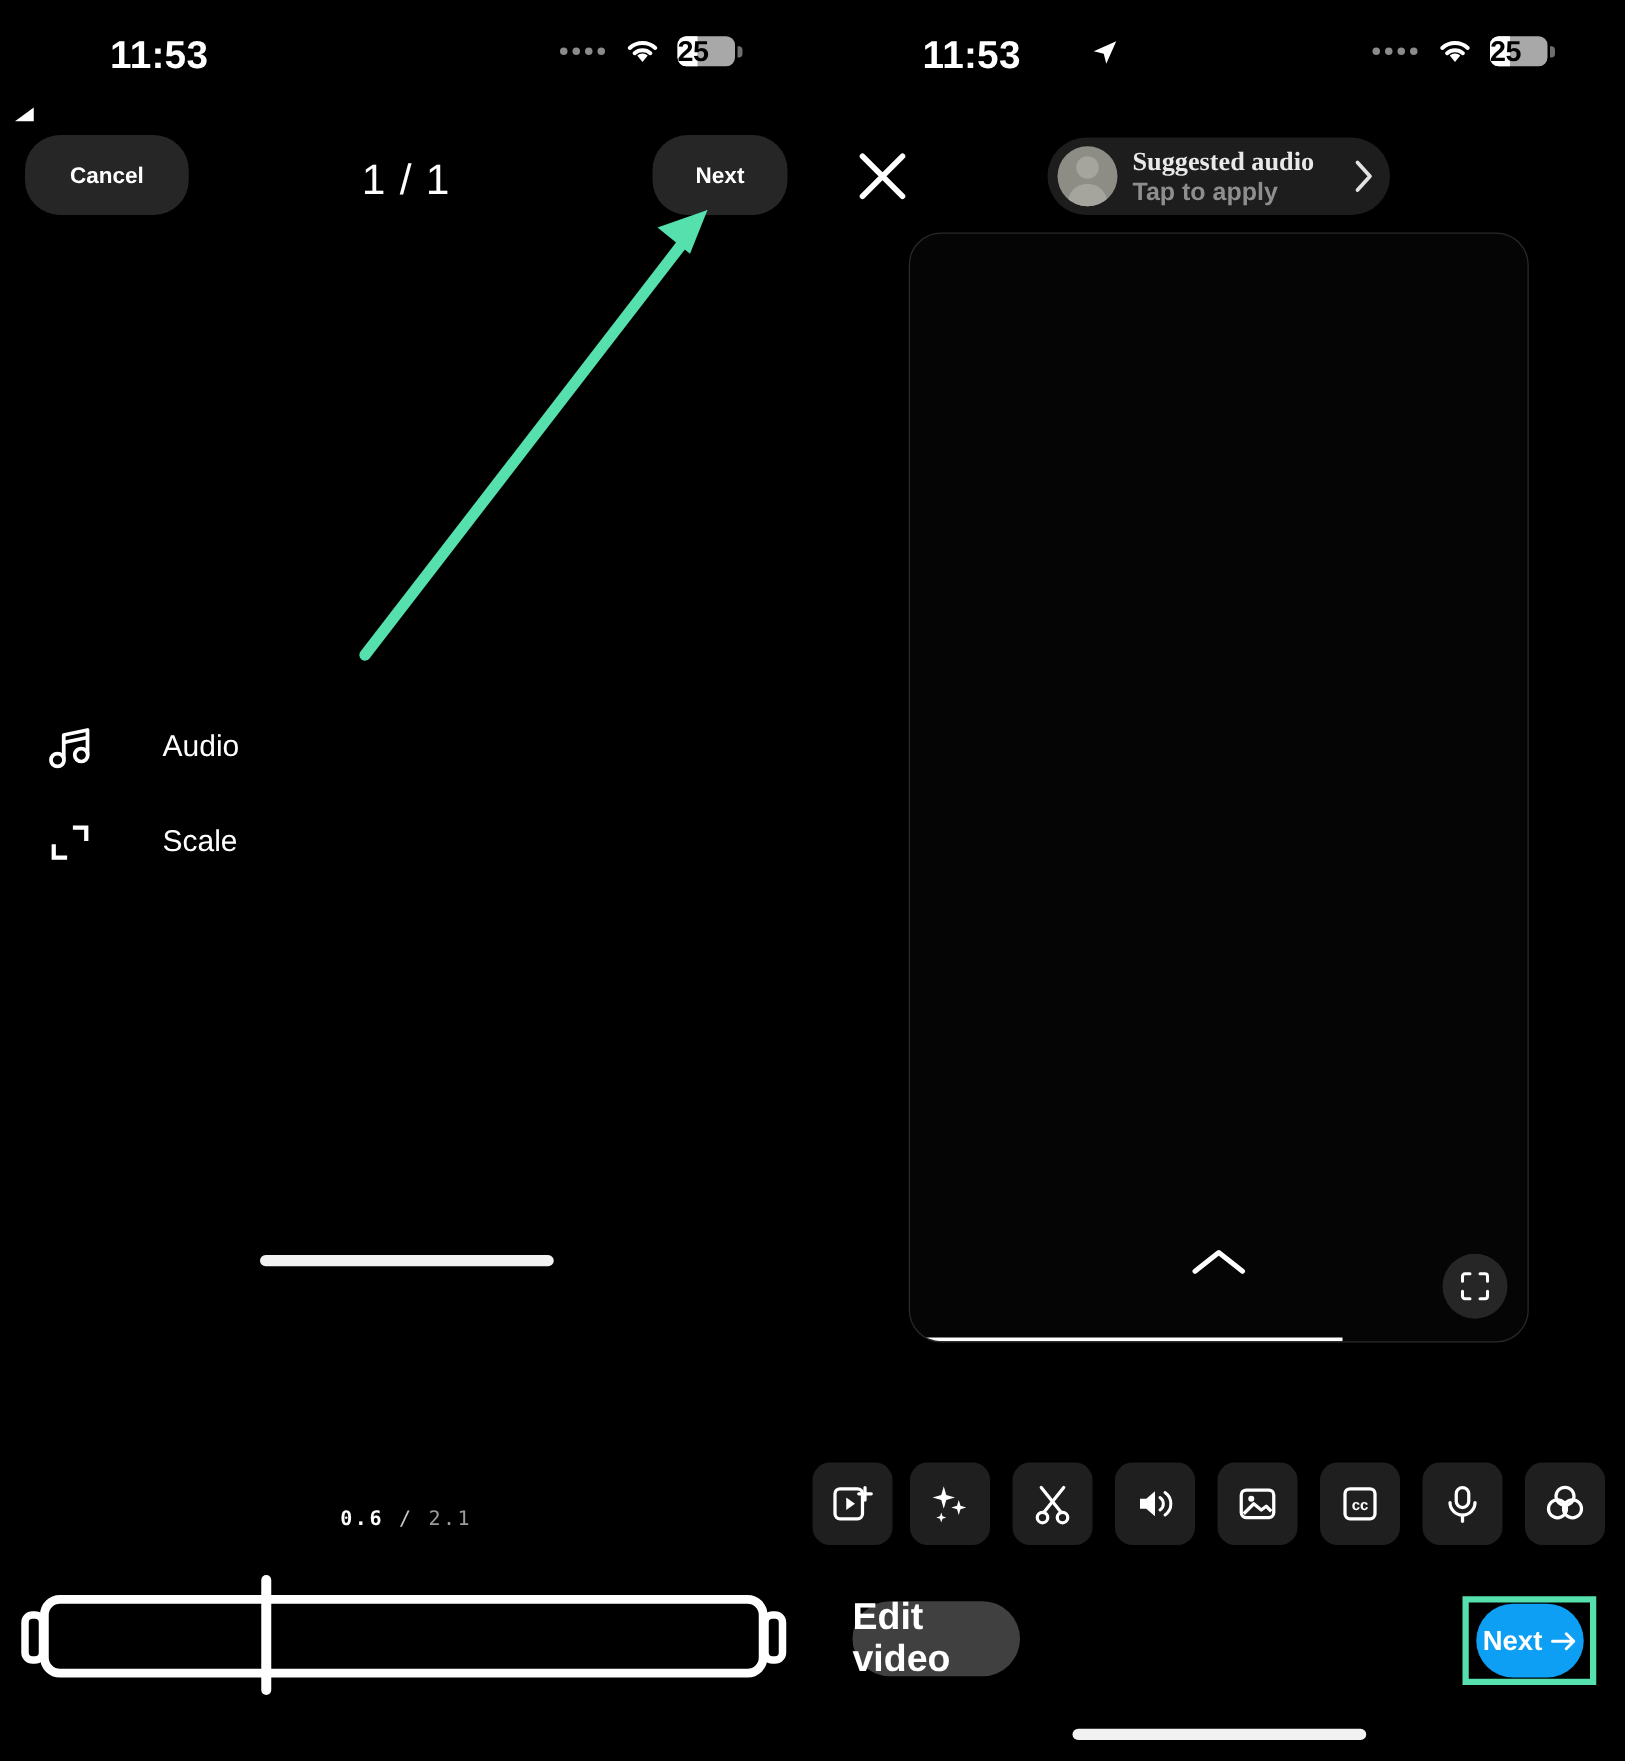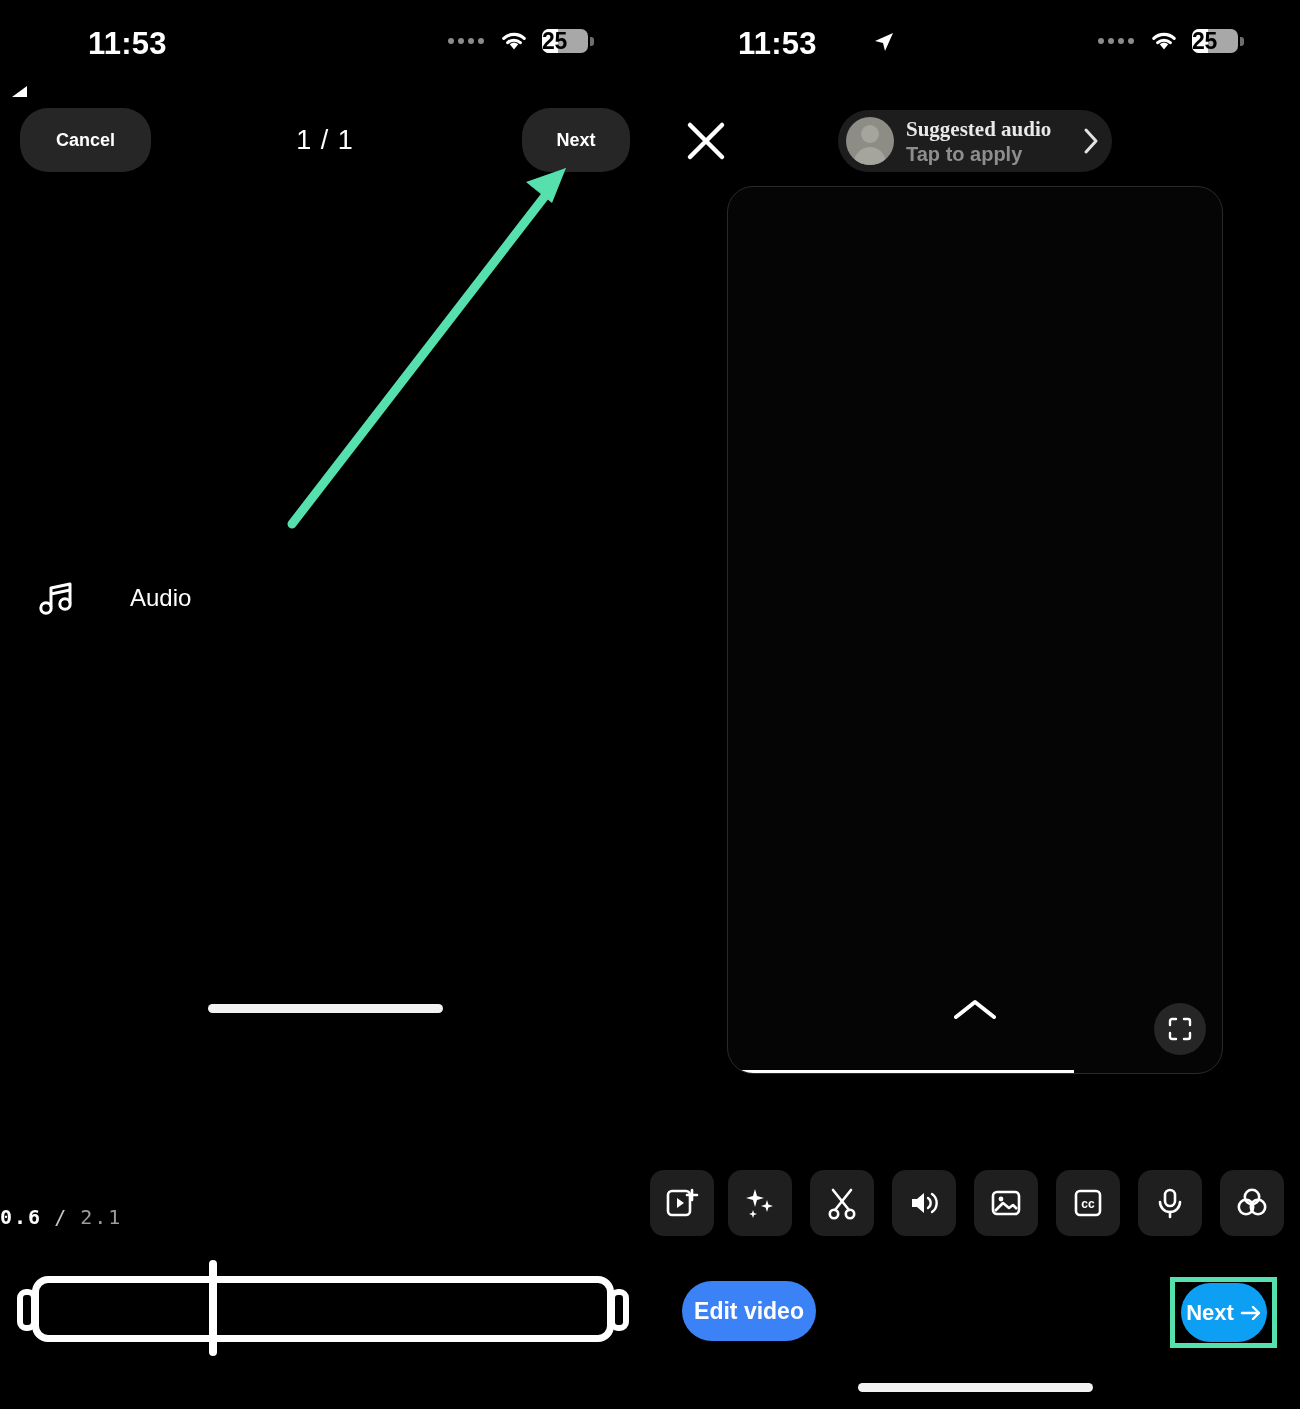--- a/index.html
+++ b/index.html
@@ -49,38 +49,38 @@
   }
   .pill {
     position: absolute; background: #262626; border-radius: 28px;
     display: flex; align-items: center; justify-content: center;
     color: #fff; font-size: 18px; font-weight: 600;
   }
   .btn-cancel { left: 20px; top: 108px; width: 131px; height: 64px; }
   .btn-next-top { left: 522px; top: 108px; width: 108px; height: 64px; }
   .counter {
     position: absolute; left: 0; top: 125px; width: 650px; text-align: center;
-    color: #fff; font-size: 27px; font-weight: 500; letter-spacing: 1px;
+    color: #fff; font-size: 34px; font-weight: 500; letter-spacing: 1px;
   }
 
   
   .annot-arrow { position: absolute; left: 0; top: 0; width: 650px; height: 600px; pointer-events: none; }
 
   
   .tool-list { position: absolute; left: 30px; top: 560px; width: 330px; }
   .tool-row { position: relative; height: 76px; display: flex; align-items: center; }
   .tool-ico { width: 52px; height: 52px; display: flex; align-items: center; justify-content: center; }
   .tool-label { margin-left: 48px; color: #fff; font-size: 24px; font-weight: 500; }
   .speed-glyph { color: #fff; font-size: 31px; font-weight: 800; letter-spacing: -1px; }
   .speed-glyph small { font-size: 22px; font-weight: 700; }
 
   
   .time-readout {
-    position: absolute; left: 0; top: 1205px; width: 650px; 
-    font-family: "DejaVu Sans Mono", monospace; font-size: 20px; letter-spacing: 2px;
+    position: absolute; left: 0; top: 1205px; width: 650px; text-align: center;
+    font-family: "DejaVu Sans Mono", monospace; font-size: 16px; letter-spacing: 2px;
   }
   .time-readout .cur { color: #ffffff; font-weight: 700; }
   .time-readout .sep { color: #c9c9c9; margin: 0 12px; }
   .time-readout .tot { color: #9c9c9c; }
 
   .trimmer { position: absolute; left: 14px; top: 1276px; width: 618px; height: 66px; }
   .trim-frame {
     position: absolute; left: 18px; top: 0; right: 18px; height: 66px;
     border: 7px solid #ffffff; border-radius: 16px; background: transparent;
   }
@@ -135,22 +135,22 @@
 
   
   .toolbar { position: absolute; left: 650px; top: 1170px; width: 650px; height: 66px; }
   .tool-btn {
     position: absolute; top: 0; width: 64px; height: 66px; border-radius: 14px;
     background: #1f1f1f; display: flex; align-items: center; justify-content: center;
   }
 
   .btn-edit-video {
     position: absolute; left: 682px; top: 1281px; width: 134px; height: 60px;
-    background: #3b82f6; border-radius: 30px; display: flex; align-items: center; justify-content: center;
-    color: #fff; font-size: 23px; font-weight: 600;
+    background: #404040; border-radius: 30px; display: flex; align-items: center; justify-content: center;
+    color: #fff; font-size: 30px; font-weight: 600;
   }
   .next-highlight {
     position: absolute; left: 1170px; top: 1277px; width: 107px; height: 71px;
     border: 5px solid #55e0ae; background: #000;
   }
   .btn-next-main {
     position: absolute; left: 1181px; top: 1283px; width: 86px; height: 59px;
     background: #0d9ff4; border-radius: 30px; display: flex; align-items: center; justify-content: center;
     gap: 6px; color: #fff; font-size: 22px; font-weight: 600;
   }
@@ -211,20 +211,29 @@
           <svg width="44" height="44" viewBox="0 0 44 44">
             <path d="M17 31 V12 L36 8 V27" stroke="#fff" stroke-width="3" fill="none" stroke-linejoin="round"></path>
             <path d="M17 18 L36 14" stroke="#fff" stroke-width="3" fill="none"></path>
             <circle cx="12" cy="32" r="5.2" stroke="#fff" stroke-width="3" fill="none"></circle>
             <circle cx="31" cy="28" r="5.2" stroke="#fff" stroke-width="3" fill="none"></circle>
           </svg>
         </span>
         <span class="tool-label">Audio</span>
       </div>
 
+      <div class="tool-row">
+        <span class="tool-ico">
+          <svg width="44" height="44" viewBox="0 0 44 44">
+            <path d="M26 10 H35 V19" stroke="#fff" stroke-width="3.4" fill="none" stroke-linecap="square"></path>
+            <path d="M18 34 H9 V25" stroke="#fff" stroke-width="3.4" fill="none" stroke-linecap="square"></path>
+          </svg>
+        </span>
+        <span class="tool-label">Scale</span>
+      </div>
 
 
     </div>
 
     <div class="time-readout">
       <span class="cur">0.6</span><span class="sep">/</span><span class="tot">2.1</span>
     </div>
 
     <div class="trimmer">
       <div class="trim-frame"></div>

